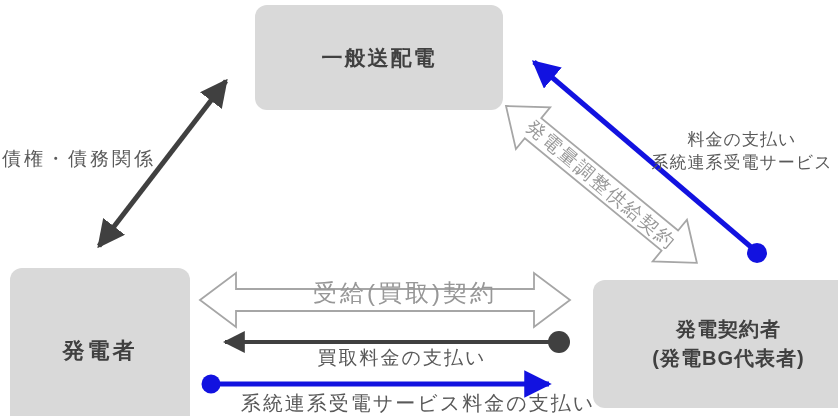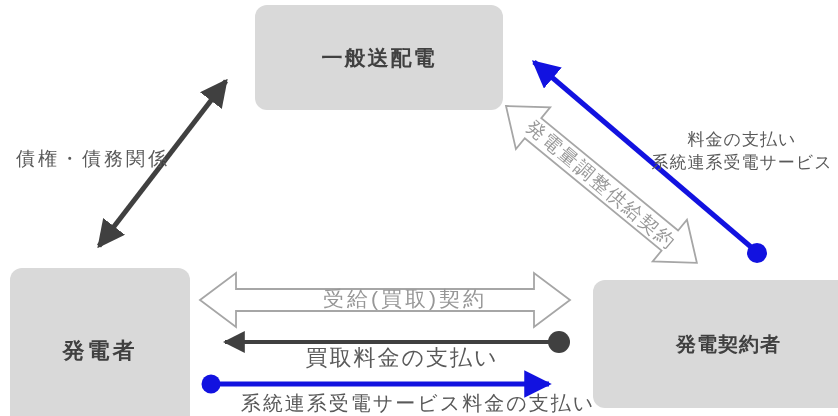--- a/index.html
+++ b/index.html
@@ -31,27 +31,27 @@
     color: var(--box_text, #404040);
     font-weight: 700;
     text-align: center;
   }
   .box-top        { left: 255px; top: 5px;   width: 248px; height: 105px; font-size: 21px; letter-spacing: 2px; line-height: 1.4; gap: 12px; }
   .box-generator  { left: 10px;  top: 268px; width: 180px; height: 165px; font-size: 22px; letter-spacing: 3px; }
   .box-contractor { left: 593px; top: 280px; width: 271px; height: 128px; font-size: 20px; letter-spacing: 1px; line-height: 1.45; }
 
   
   .edge-label { position: absolute; color: var(--label_text, #595959); white-space: nowrap; }
-  .lbl-credit-debt   { left: 16px; top: 146px; font-size: 19px; letter-spacing: 3px; }
+  .lbl-credit-debt   { left: 2px; top: 146px; font-size: 19px; letter-spacing: 3px; }
   .lbl-grid-fee-top  { left: 646px; top: 129px; width: 192px; text-align: center; font-size: 17px; letter-spacing: 1px; line-height: 1.35; }
-  .lbl-purchase-fee  { left: 402px; top: 358px; transform: translate(-50%, -50%); font-size: 22px; letter-spacing: 2px; }
+  .lbl-purchase-fee  { left: 402px; top: 358px; transform: translate(-50%, -50%); font-size: 19px; letter-spacing: 2px; }
   .lbl-grid-fee-bot  { left: 418px; top: 403px; transform: translate(-50%, -50%); font-size: 20px; letter-spacing: 2px; }
 
   .block-text { position: absolute; color: var(--block_text, #979797); white-space: nowrap; }
-  .lbl-purchase-contract  { left: 405px; top: 299px; transform: translate(-50%, -50%); font-size: 21px; letter-spacing: 3px; }
+  .lbl-purchase-contract  { left: 405px; top: 293px; transform: translate(-50%, -50%); font-size: 24px; letter-spacing: 3px; }
   .lbl-adjustment-supply  { left: 601px; top: 185px; transform: translate(-50%, -50%) rotate(40deg); font-size: 19px; letter-spacing: 2px; }
 </style>
 </head>
 <body>
 
 <div class="canvas">
 
   <svg class="arrow-layer" width="838" height="416" viewBox="0 0 838 416" xmlns="http://www.w3.org/2000/svg">
     <defs>
       <marker id="head-dark" viewBox="0 0 10 10" refX="9" refY="5" markerWidth="5.5" markerHeight="5.5" orient="auto-start-reverse">
@@ -83,20 +83,21 @@
   <div class="box box-top">
     <div>一般送配電</div>
   </div>
 
   <div class="box box-generator">
     <div>発電者</div>
   </div>
 
   <div class="box box-contractor">
     <div>発電契約者</div>
+    <div>(発電BG代表者)</div>
   </div>
 
   <div class="edge-label lbl-credit-debt">債権・債務関係</div>
 
   <div class="block-text lbl-adjustment-supply">発電量調整供給契約</div>
 
   <div class="edge-label lbl-grid-fee-top">
     <div>料金の支払い</div>
     <div>系統連系受電サービス</div>
   </div>

